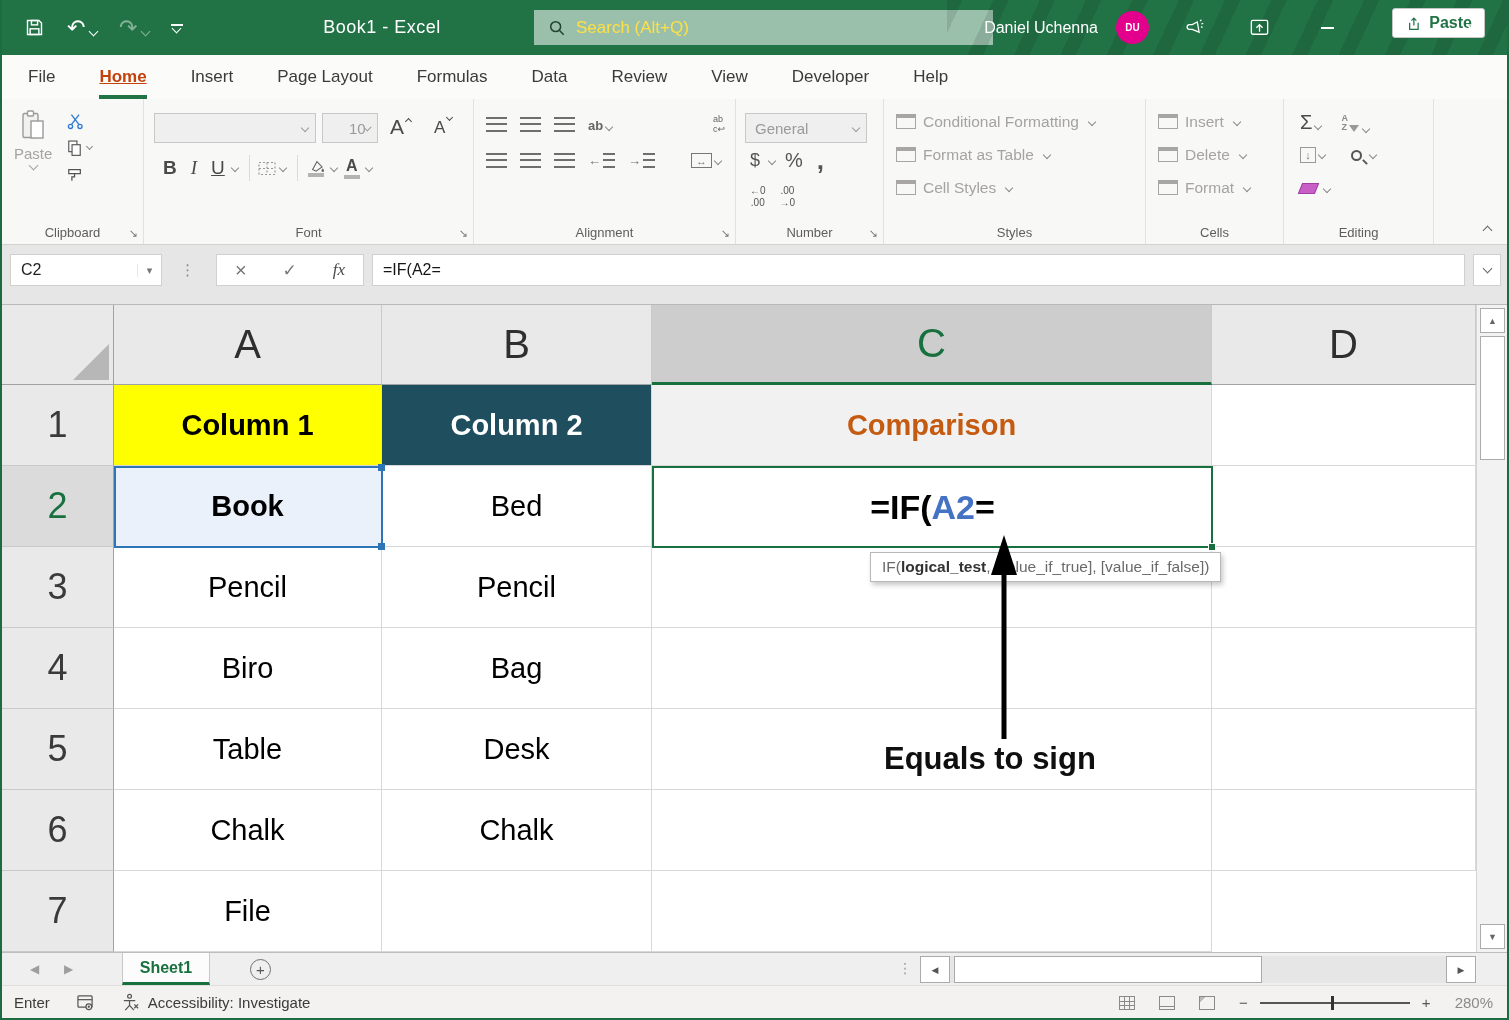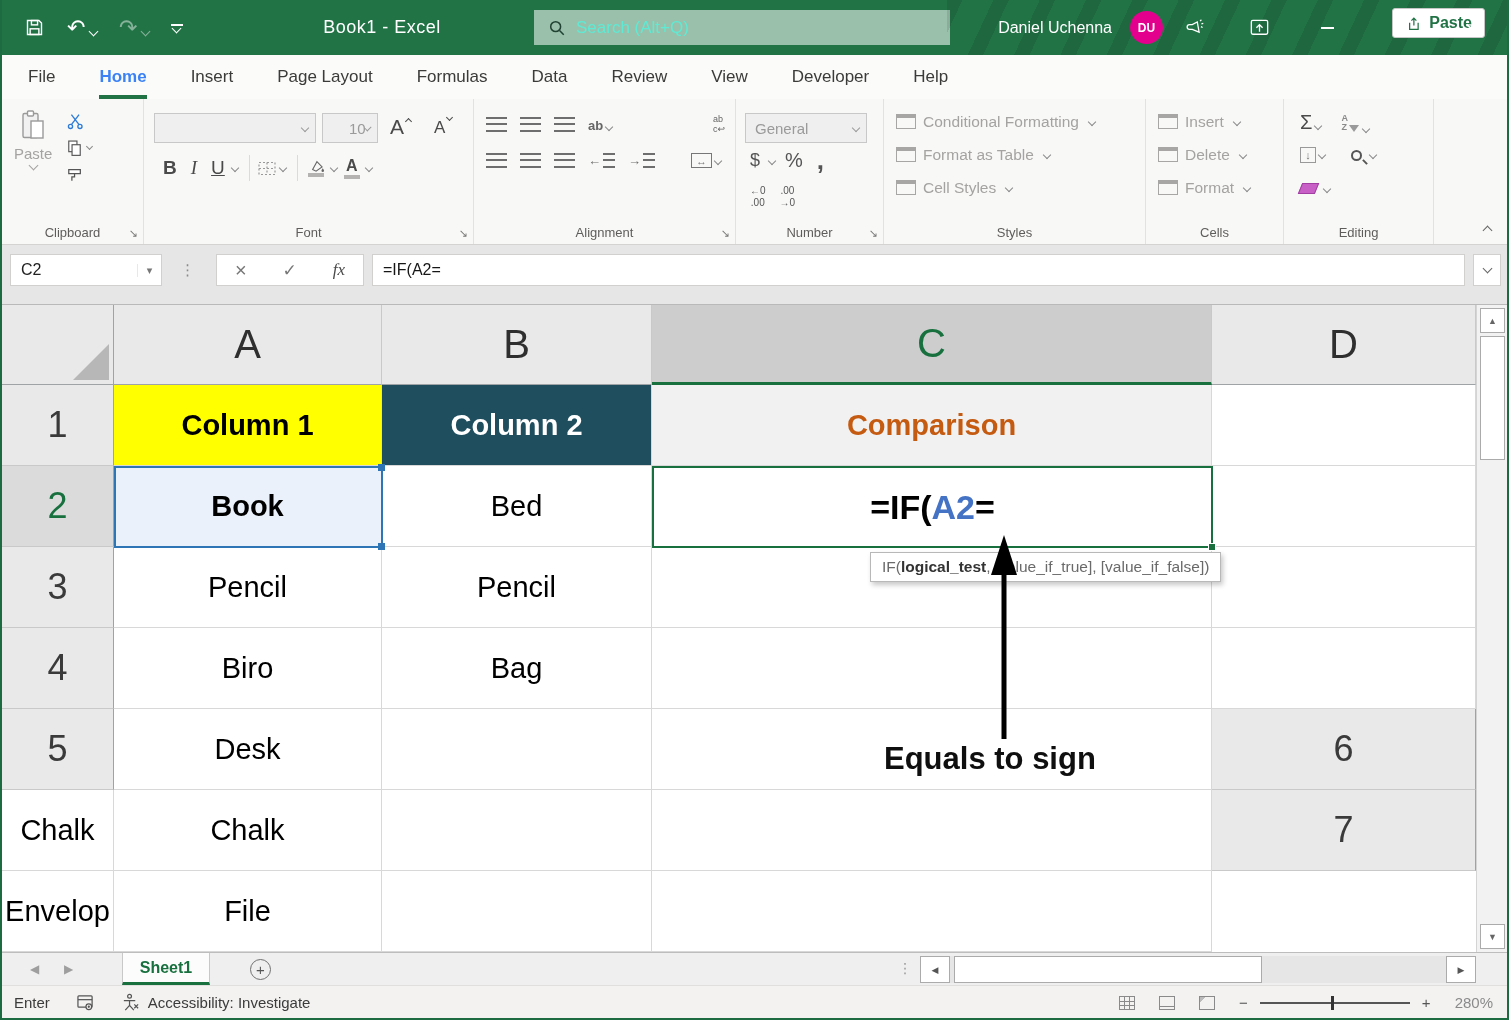--- a/index.html
+++ b/index.html
@@ -12,33 +12,33 @@
   .titlebar::after { content:""; position:absolute; right:0; top:0; width:560px; height:55px;
     background: repeating-linear-gradient(115deg, rgba(0,0,0,0.10) 0 14px, transparent 14px 42px); pointer-events:none; }
   .qat { position:absolute; left:0; top:0; height:55px; display:flex; align-items:center; gap:22px; padding-left:22px; }
   .qat .glyph { font-size:22px; line-height:1; }
   .dimmed { opacity:.45; }
   .chv { display:inline-block; width:7px; height:7px; border-right:1.6px solid currentColor; border-bottom:1.6px solid currentColor; transform:rotate(45deg); margin-top:-3px; }
   .chv.up { transform:rotate(225deg); margin-top:4px; }
   .qat-custom { display:flex; flex-direction:column; align-items:center; }
   .qat-custom .bar { width:12px; border-top:2px solid #fff; margin-bottom:2px; }
   .doc-title { position:absolute; left:255px; top:0; width:250px; height:55px; display:flex; align-items:center; justify-content:center; font-size:18px; letter-spacing:.5px; }
-  .searchbox { position:absolute; left:532px; top:10px; width:416px; height:35px; background:rgba(255,255,255,0.55); display:flex; align-items:center; gap:14px; padding-left:42px; color:#5eead4; font-size:17px; }
+  .searchbox { position:absolute; left:532px; top:10px; width:459px; height:35px; background:rgba(255,255,255,0.55); display:flex; align-items:center; gap:14px; padding-left:42px; color:#fde047; font-size:17px; }
   .tbright { position:absolute; right:0; top:0; height:55px; display:flex; align-items:center; z-index:2; }
   .username { font-size:16px; margin-right:18px; }
-  .avatar { width:33px; height:33px; border-radius:50%; background:#E3008C; color:#fff; font-size:12px; font-weight:700; display:flex; align-items:center; justify-content:center; }
+  .avatar { width:33px; height:33px; border-radius:50%; background:#E3008C; color:#fff; font-size:10px; font-weight:700; display:flex; align-items:center; justify-content:center; margin-right:14px; }
   .tb-ic { width:64px; height:55px; display:flex; align-items:center; justify-content:center; }
   .winctl { width:72px; height:55px; display:flex; align-items:center; justify-content:center; font-size:21px; }
   .min-bar { width:13px; border-top:2px solid #fff; display:inline-block; }
   .max-box { width:12px; height:12px; border:1.6px solid #fff; display:inline-block; }
 
   
   .tabrow { position:absolute; left:0; right:0; top:55px; height:44px; background:#FBFBFA; display:flex; align-items:stretch; padding-left:26px; gap:44px; font-size:17px; color:#3b3b39; }
   .rtab { display:flex; align-items:center; border-bottom:4px solid transparent; padding-top:3px; white-space:nowrap; }
-  .rtab.active { font-weight:700; color:#3b82f6; border-bottom-color:#217346; }
+  .rtab.active { font-weight:700; color:#c2410c; border-bottom-color:#217346;text-decoration:underline; }
   .sharebtn { position:absolute; right:22px; top:8px; height:30px; padding:0 12px; border:1px solid #C6C6C6; border-radius:3px; display:flex; align-items:center; gap:7px; color:#217346; font-size:16px; font-weight:700; background:#fff; }
 
   
   .ribbon { position:absolute; left:0; right:0; top:99px; height:146px; background:#F8F8F7; border-bottom:1px solid #D5D3D1; display:flex; }
   .rgroup { position:relative; height:100%; border-right:1px solid #E4E2E0; flex-shrink:0; }
   .glabel { position:absolute; bottom:4px; left:0; right:0; text-align:center; font-size:13px; color:#5f5d5b; }
   .launcher { position:absolute; right:5px; bottom:5px; font-size:11px; color:#777; line-height:1; }
   .dis { color:#A5A3A1; }
   .sep-v { width:1px; height:26px; background:#DDDBD9; margin:0 7px; }
 
@@ -513,32 +513,32 @@
       <div class="c"></div>
       <div class="c"></div>
 
       <div class="rh">4</div>
       <div class="c">Biro</div>
       <div class="c">Bag</div>
       <div class="c"></div>
       <div class="c"></div>
 
       <div class="rh">5</div>
+      <div class="c">Table</div>
       <div class="c">Desk</div>
       <div class="c"></div>
       <div class="c"></div>
 
       <div class="rh">6</div>
       <div class="c">Chalk</div>
       <div class="c">Chalk</div>
       <div class="c"></div>
       <div class="c"></div>
 
       <div class="rh">7</div>
-      <div class="c">Envelop</div>
       <div class="c">File</div>
       <div class="c"></div>
       <div class="c"></div>
     </div>
 
     <div class="a2box">
         <i class="h tr"></i>
         <i class="h br"></i>
       </div>
     <div class="c2box">

